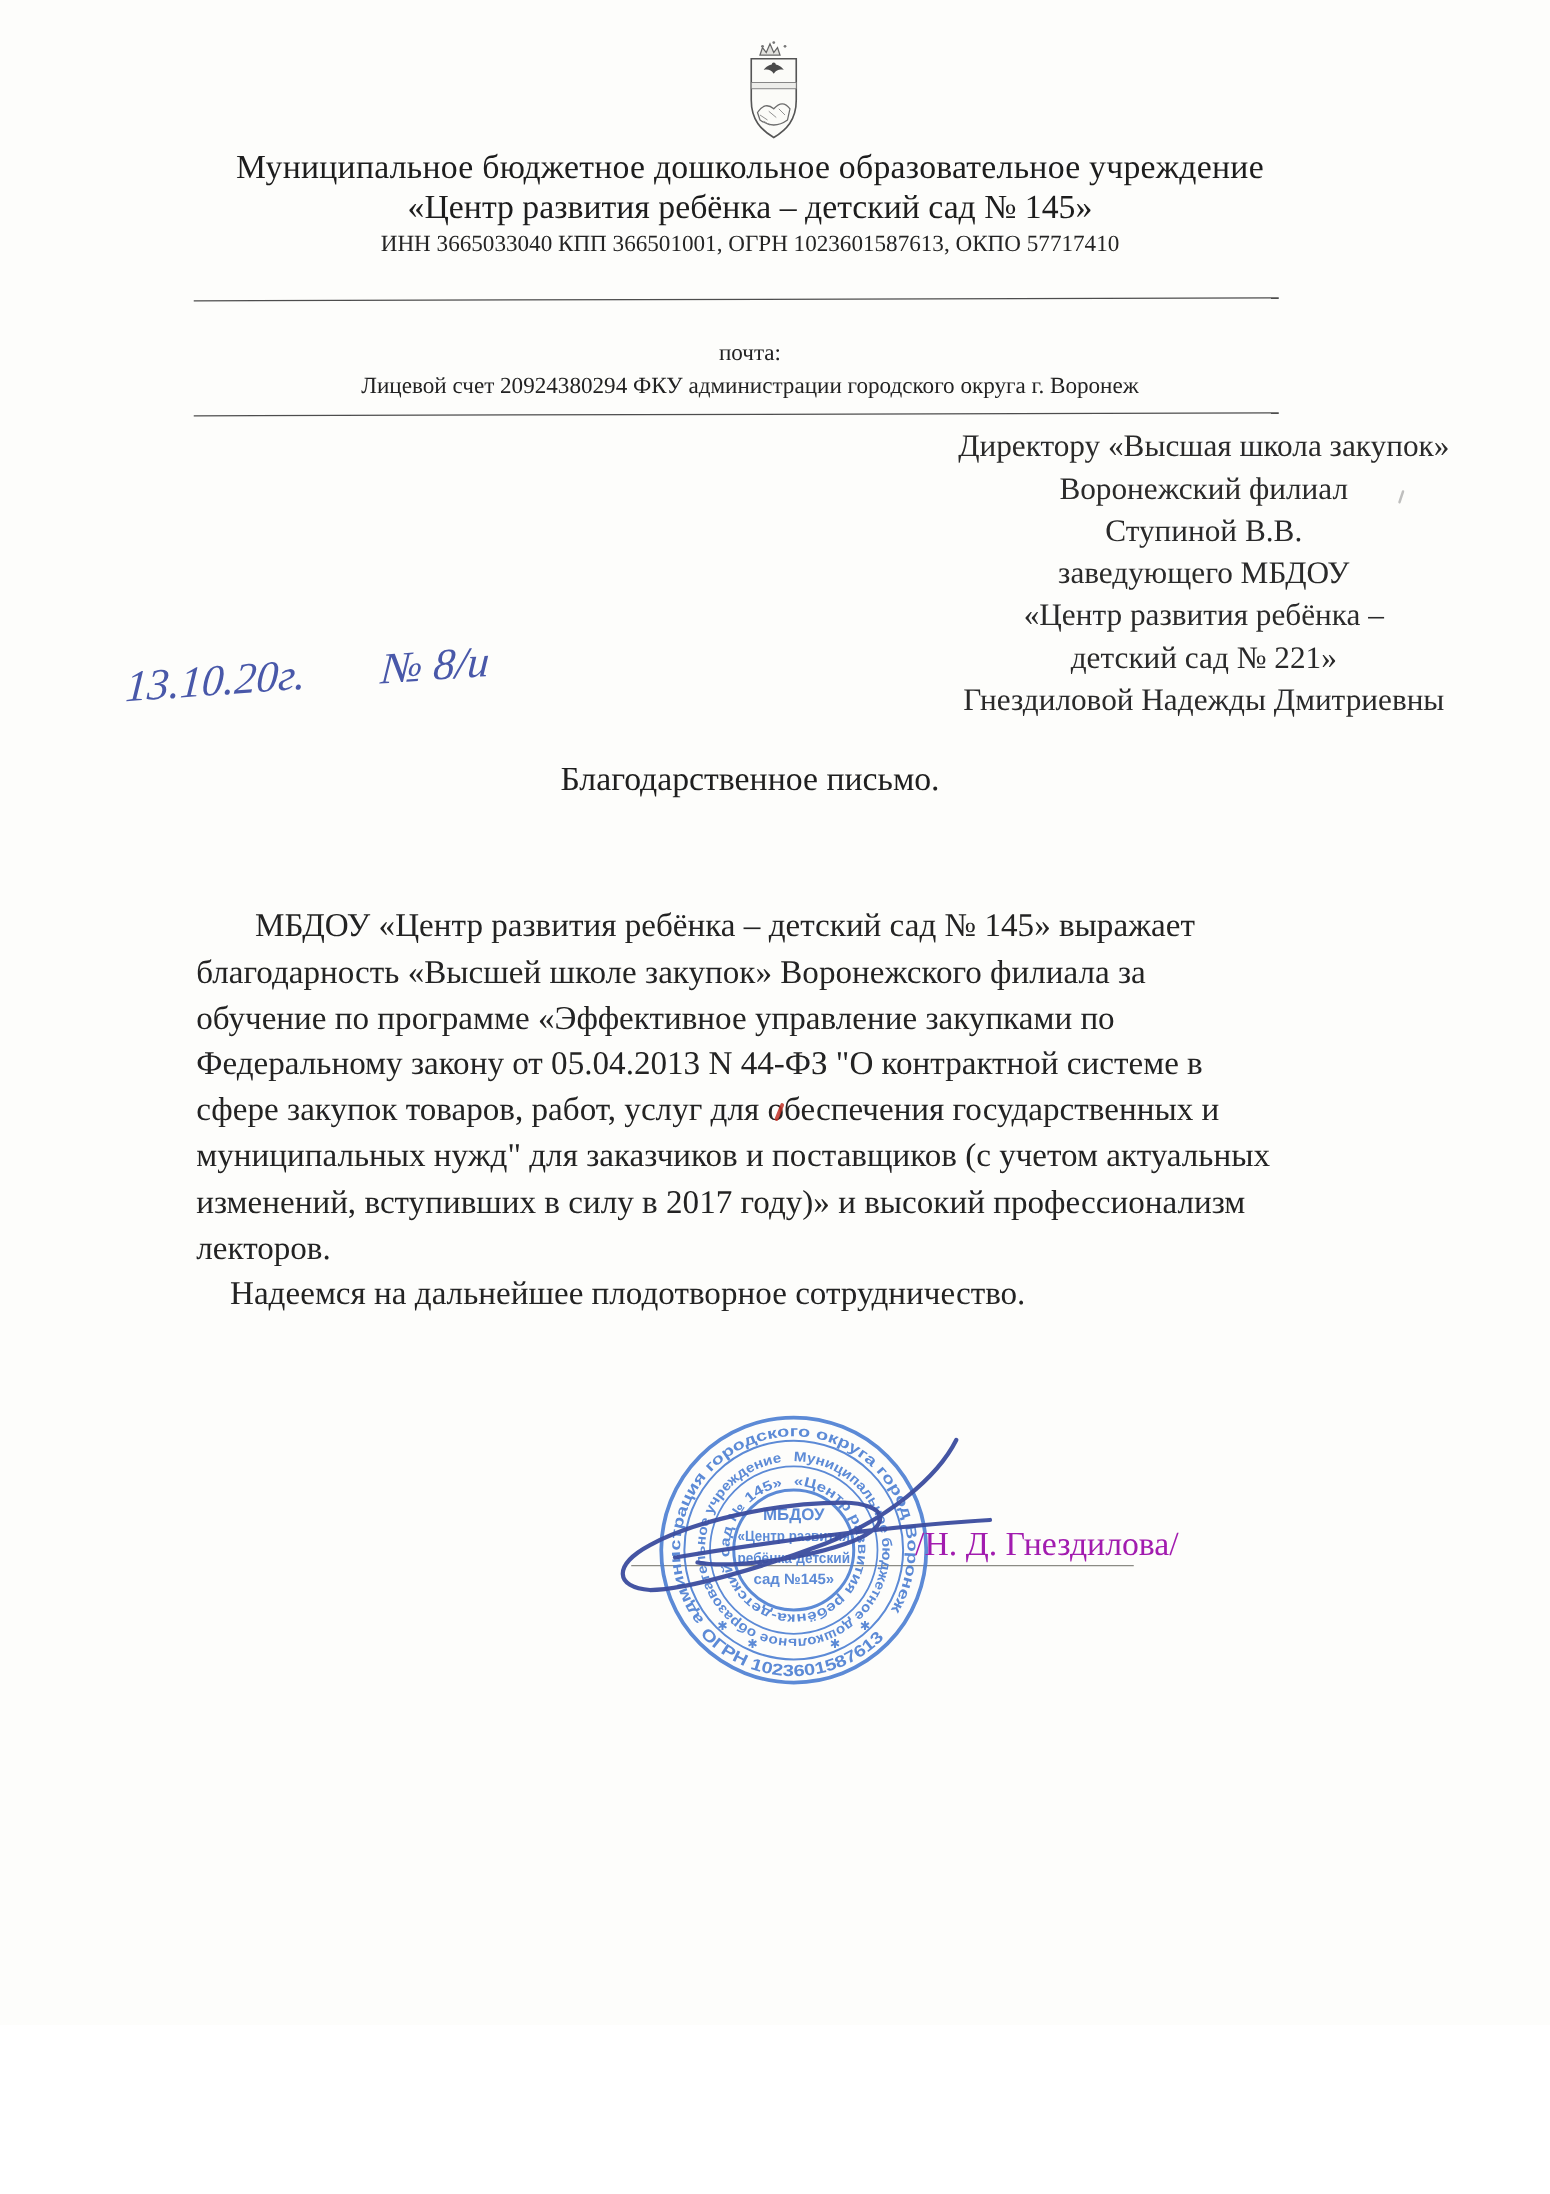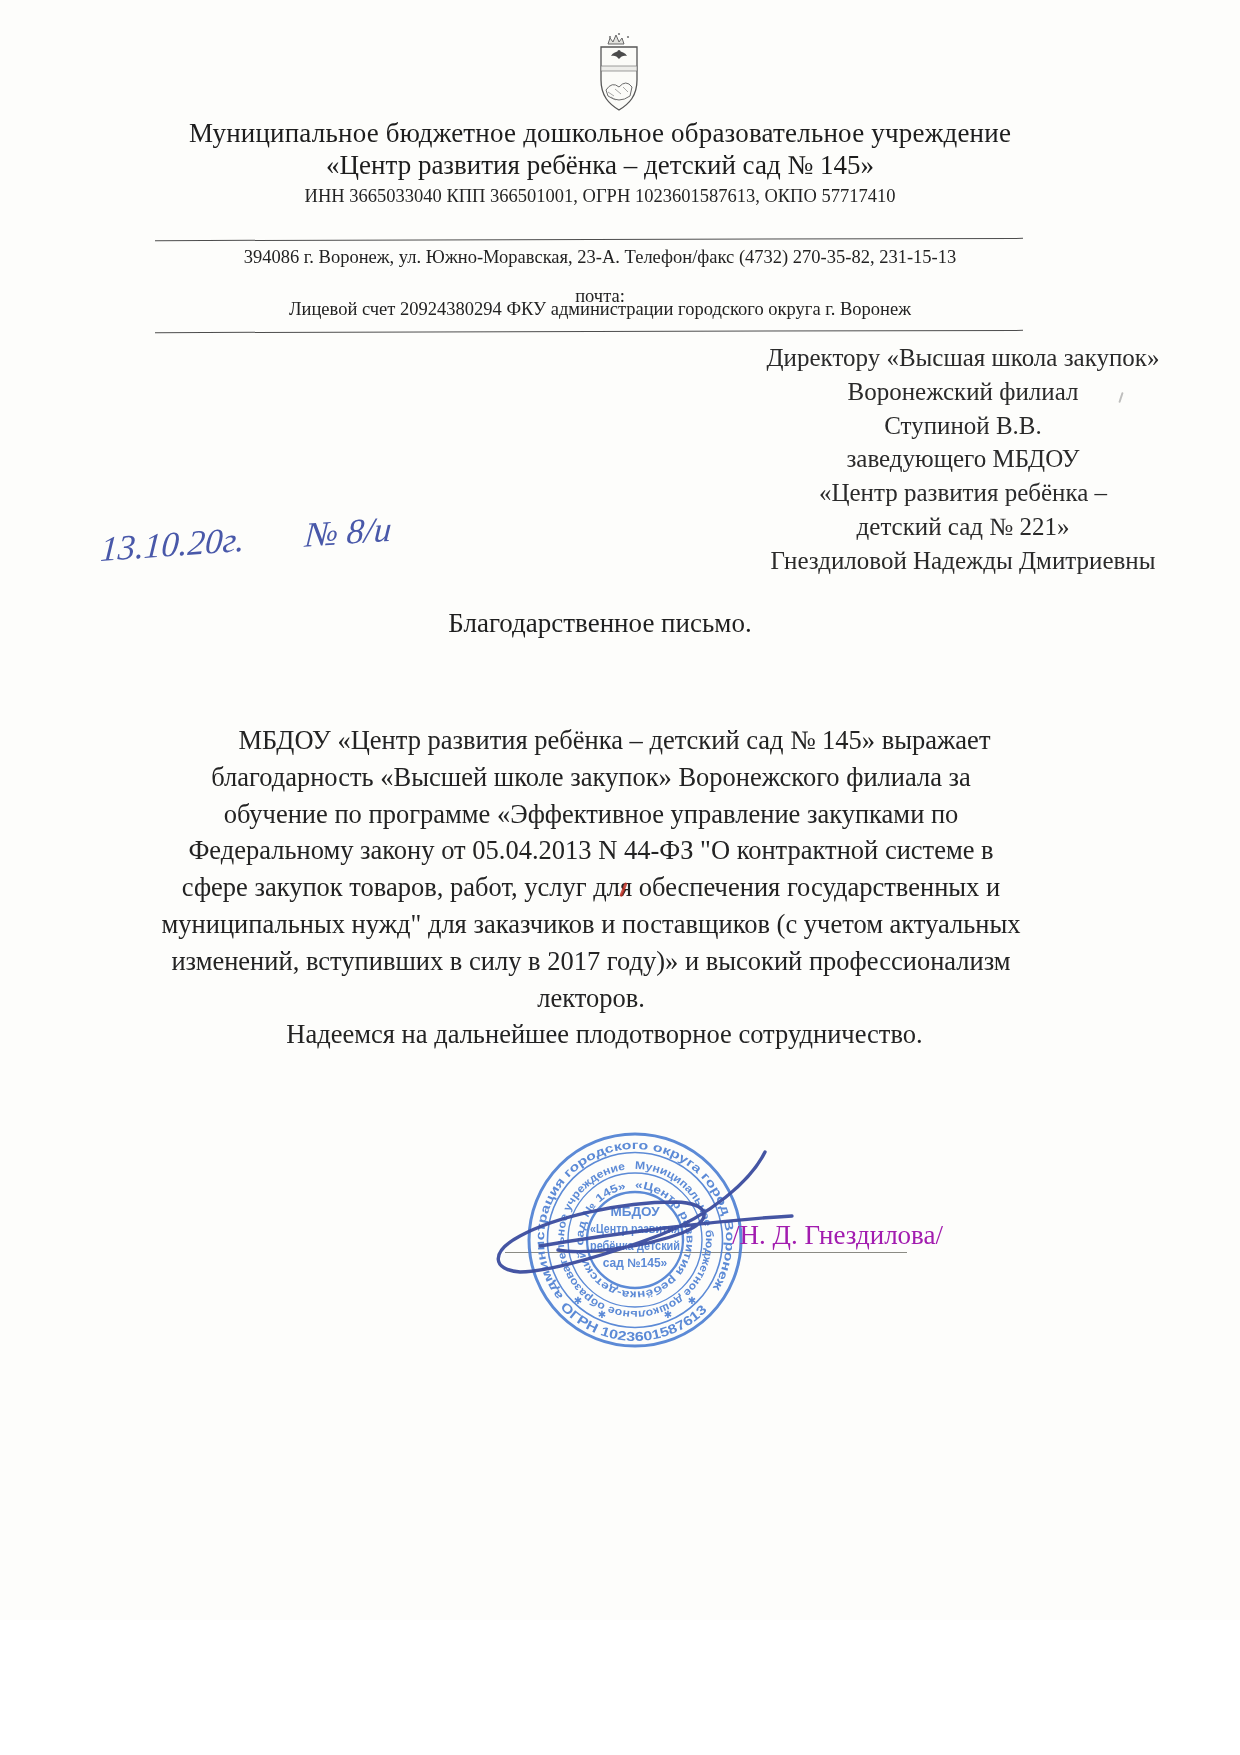--- a/index.html
+++ b/index.html
@@ -12,34 +12,34 @@
   
   .emblem{left:596px;top:30px;width:46px;height:84px;}
   .head-wrap{left:20px;top:0;width:1160px;text-align:center;}
   .org1{top:118px;font-size:27px;letter-spacing:.2px;color:#1d1d1d;}
   .org2{top:150px;font-size:27px;color:#1d1d1d;}
   .regline{top:186px;font-size:18.5px;color:#242424;}
   .rule{left:155px;width:868px;border-top:1.6px solid #4d4d4d;transform:rotate(-0.15deg);}
   .rule1{top:239px;}
   .rule2{top:331px;}
   .addr{top:247px;font-size:18.5px;}
-  .mail{top:286px;font-size:18.5px;}
+  .mail{top:273px;font-size:18.5px;}
   .acct{top:299px;font-size:18.5px;}
   
   .recipient{left:748px;top:341px;width:430px;font-size:25px;line-height:33.8px;color:#2a2a2a;text-align:center;}
   
   .handwritten{
     left:100px;top:516px;width:400px;font-size:35px;font-style:italic;
     color:#3a4ba3;transform:rotate(-4deg) skewX(-8deg);white-space:nowrap;opacity:.92;
   }
   .handwritten .num{margin-left:52px;}
   
   .title{top:608px;font-size:27px;color:#1f1f1f;}
   
-  .body-text{left:157px;top:722px;width:868px;font-size:26.5px;line-height:36.8px;color:#232323;text-align:center;}
+  .body-text{left:157px;top:722px;width:868px;font-size:26.5px;line-height:36.8px;color:#232323;}
   .body-text p{margin:0;}
   .body-text .p1{text-indent:47px;}
   .body-text .p2{text-indent:27px;}
   
   .red-tick{left:622px;top:882px;width:2.5px;height:15px;background:#c23327;transform:rotate(22deg);border-radius:2px;opacity:.85;}
   .gray-mark{left:1120px;top:392px;width:2px;height:11px;background:#8d8d8d;transform:rotate(18deg);border-radius:2px;opacity:.55;}
   
   .sig-left{left:160px;top:1220px;font-size:27px;color:#242424;z-index:4;}
   .sig-right{left:732px;top:1220px;font-size:27px;color:#a21caf;z-index:4;}
   .sig-line{left:505px;top:1252px;width:402px;border-top:1.6px solid #8b8b84;z-index:1;}
@@ -63,21 +63,20 @@
     <path d="M 15,26 C 18,20 28,20 31,26 C 28,25 25,26 23,29 C 21,26 18,25 15,26 Z" fill="#4a4a4a"></path>
     <circle cx="23" cy="21.5" r="1.6" fill="#4a4a4a"></circle>
     <path d="M 10,60 Q 16,51 23,57 Q 30,49 36,57 L 34,66 Q 23,74 12,66 Z" fill="none" stroke="#6b6b6b" stroke-width="1"></path>
     <path d="M 12,62 l 6,4 M 19,59 l 6,5 M 27,57 l 5,5 M 15,67 l 5,3" stroke="#818181" stroke-width="0.7"></path>
   </svg>
 
   <div class="abs head-wrap org1">Муниципальное бюджетное дошкольное образовательное учреждение</div>
   <div class="abs head-wrap org2">«Центр развития ребёнка – детский сад № 145»</div>
   <div class="abs head-wrap regline">ИНН 3665033040 КПП 366501001, ОГРН 1023601587613, ОКПО 57717410</div>
   <div class="abs rule rule1"></div>
-  <div class="abs head-wrap addr">394086 г. Воронеж, ул. Южно-Моравская, 23-А. Телефон/факс (4732) 270-35-82, 231-15-13</div>
   <div class="abs head-wrap mail">почта:</div>
   <div class="abs head-wrap acct">Лицевой счет 20924380294 ФКУ администрации городского округа г. Воронеж</div>
   <div class="abs rule rule2"></div>
 
   <div class="abs recipient">
     <div>Директору «Высшая школа закупок»</div>
     <div>Воронежский филиал</div>
     <div>Ступиной В.В.</div>
     <div>заведующего МБДОУ</div>
     <div>«Центр развития ребёнка –</div>

